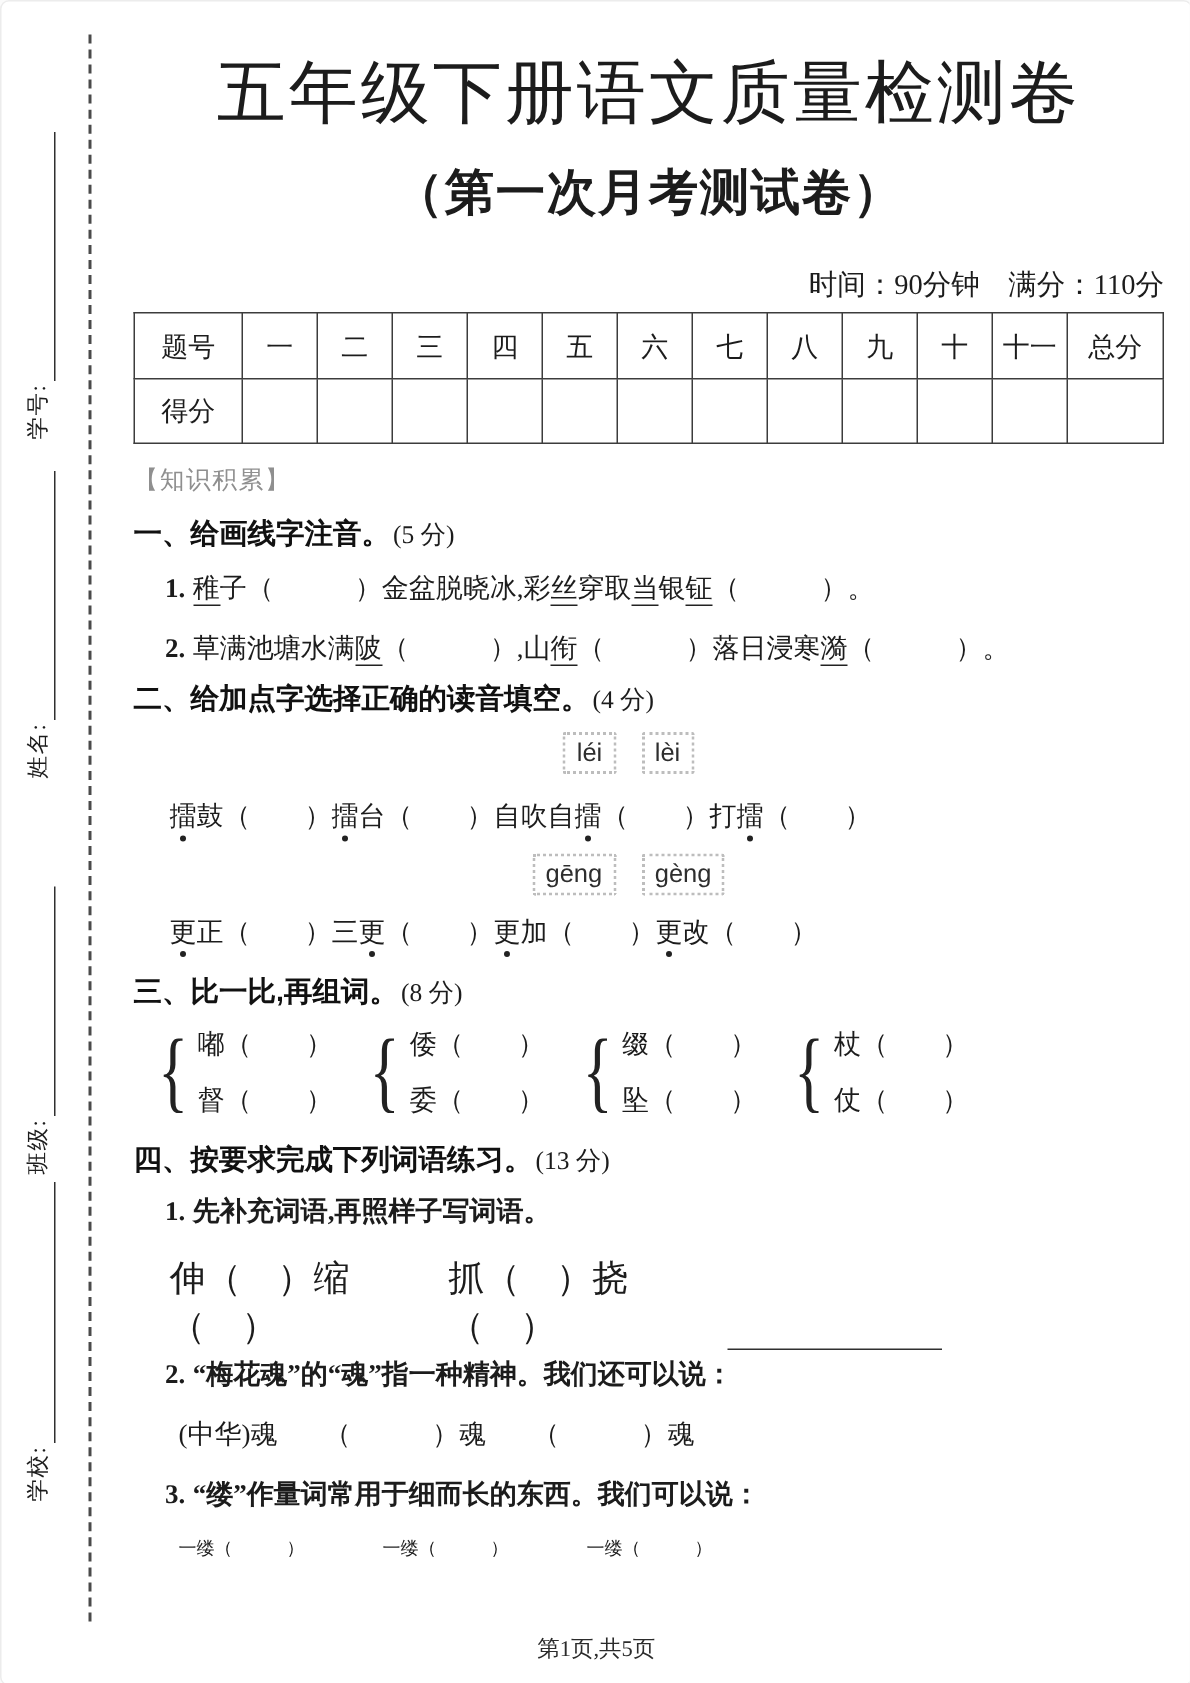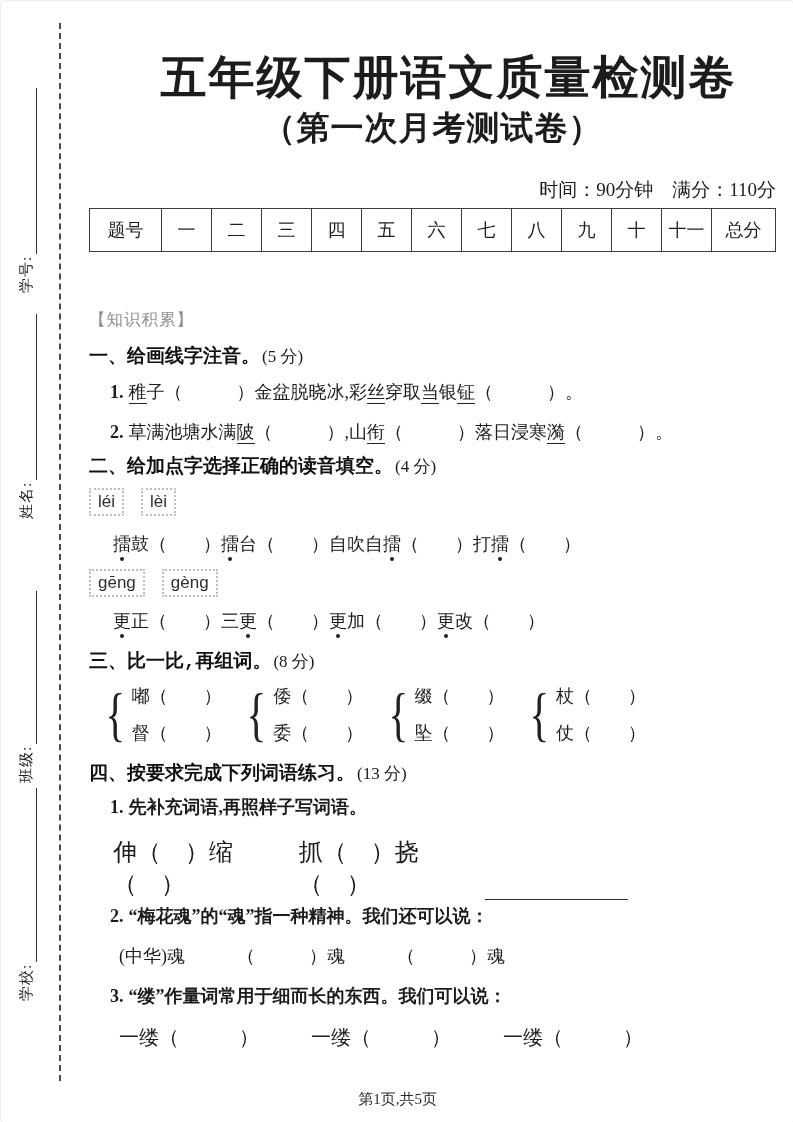--- a/index.html
+++ b/index.html
@@ -13,47 +13,47 @@
   
   .sb-divider { position:absolute; left:58px; top:22px; height:1058px; width:0;
     border-left:2px dashed #4a4a4a; }
   .sb-unit { position:absolute; left:14px; display:flex; align-items:flex-end;
     transform:rotate(-90deg); transform-origin:0 0;
     font-size:15px; line-height:22px; white-space:nowrap; }
   .sb-label { letter-spacing:1px; }
   .sb-line { flex:1; border-bottom:1.5px solid #2f2f2f; height:18px; margin-left:2px; }
 
   
-  .title { position:absolute; left:88px; width:687px; top:30px; margin:16px;
-    font-size:46px; font-weight:700; text-align:center; letter-spacing:2px; }
+  .title { position:absolute; left:88px; width:687px; top:30px; margin:0;
+    font-size:46px; font-weight:400; text-align:center; letter-spacing:2px; }
   .subtitle { position:absolute; left:88px; width:687px; top:105px; margin:0;
     font-size:33px; font-weight:700; text-align:center; letter-spacing:1px; }
   .meta { position:absolute; left:88px; width:687px; top:176px;
     font-size:19px; text-align:right; }
 
   
   .score-table { position:absolute; left:88px; top:207px; width:687px;
     border-collapse:collapse; table-layout:fixed; font-size:18px; }
   .score-table td { border:1px solid #3c3c3c; text-align:center; padding:0; }
   .score-table tr:first-child td { height:43px; }
   .score-table tr:last-child td { height:42px; }
 
   
   .badge { position:absolute; left:88px; top:308px; font-size:16.5px;
     color:#8f8f8f; font-family:Liberation Serif, serif; letter-spacing:1px; }
   .sec-head { position:absolute; left:88px; font-size:19px; white-space:nowrap; }
-  .sec-head .sh { font-weight:700; font-family:Liberation Mono, monospace; color:#111;margin-top:32px; }
+  .sec-head .sh { font-weight:700; font-family:Liberation Sans, sans-serif; color:#111;margin-top:32px; }
   .sec-head .pts { font-size:17px; margin-left:2px; }
   .qline { position:absolute; left:109px; font-size:18px; white-space:nowrap; }
   .qnum { font-weight:700; margin-right:5px; }
   .bold-line { font-weight:700; }
   .u { border-bottom:1.5px solid #222; padding-bottom:1px; }
 
   .pyrow { position:absolute; left:88px; width:660px; display:flex;
-    gap:17px; }
+    justify-content:center; gap:17px; }
   .pybox { display:inline-block; border:2px dotted #bdbdbd; border-radius:2px;
     padding:0 7px; font-size:17px; line-height:24px; color:#2e2e2e;
     font-family:"Liberation Sans",sans-serif; }
 
   .wrow { position:absolute; left:112px; width:548px; display:flex;
     justify-content:flex-start; font-size:18px; }
   .dotc { position:relative; }
   .dotc::after { content:""; position:absolute; left:50%; bottom:-7px; width:4px;
     height:4px; border-radius:50%; background:#222; transform:translateX(-50%); }
 
@@ -61,22 +61,22 @@
     justify-content:space-between; }
   .pair { display:inline-flex; align-items:center; }
   .brace { font-size:60px; line-height:64px; font-weight:400;
     transform:scaleX(0.7); display:inline-block; color:#222; }
   .pcol { display:flex; flex-direction:column; gap:13px; font-size:18px; margin-left:2px; }
 
   .frow { position:absolute; left:112px; width:515px; display:flex;
     justify-content:space-between; align-items:flex-end; font-size:24px; }
   .wline { display:inline-block; width:74px; border-bottom:1.5px solid #2f2f2f; height:18px; }
 
-  .hrow { position:absolute; left:118px; display:flex; gap:52px; font-size:18px; }
-  .lrow { position:absolute; left:118px; display:flex; gap:52px; font-size:20px; }
+  .hrow { position:absolute; left:118px; display:flex; gap:31px; font-size:18px; }
+  .lrow { position:absolute; left:118px; display:flex; gap:52px; font-size:12px; }
 
   .footer { position:absolute; left:0; top:1089px; width:100%;
     text-align:center; font-size:15px; color:#2b2b2b; }
 </style>
 </head>
 <body>
 
 <div class="page">
 
   <div class="sb-divider"></div>
@@ -126,20 +126,35 @@
       <td>四</td>
       <td>五</td>
       <td>六</td>
       <td>七</td>
       <td>八</td>
       <td>九</td>
       <td>十</td>
       <td>十一</td>
       <td>总分</td>
     </tr>
+    <tr>
+      <td>得分</td>
+      <td></td>
+          <td></td>
+      <td></td>
+          <td></td>
+      <td></td>
+          <td></td>
+      <td></td>
+          <td></td>
+      <td></td>
+          <td></td>
+      <td></td>
+          <td></td>
+    </tr>
   </tbody>
     </table>
 
   <div class="badge">【知识积累】</div>
 
   <div class="sec-head" style="top:342px">
     <span class="sh">一、给画线字注音。</span><span class="pts">(5 分)</span>
   </div>
   <div class="qline" style="top:379px">
     <span class="qnum">1.</span><span class="u">稚</span><span>子</span><span>（　　　）</span><span>金盆脱晓冰,彩</span><span class="u">丝</span><span>穿取</span><span class="u">当</span><span>银</span><span class="u">钲</span><span>（　　　）</span><span>。</span>

